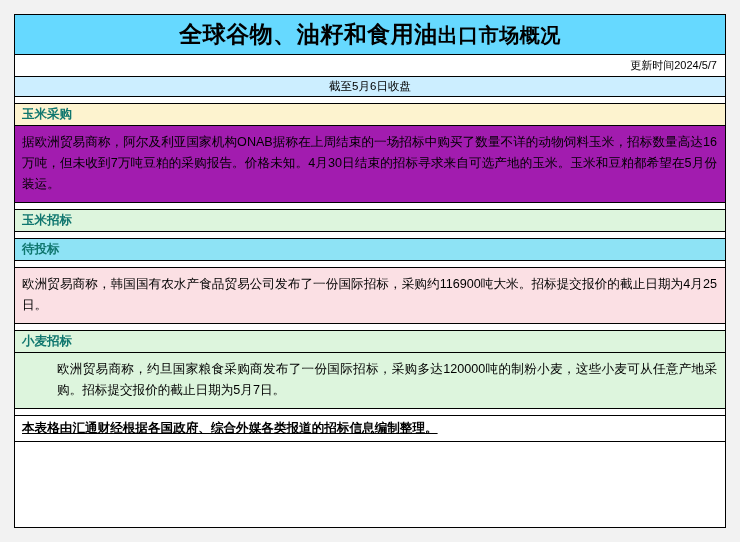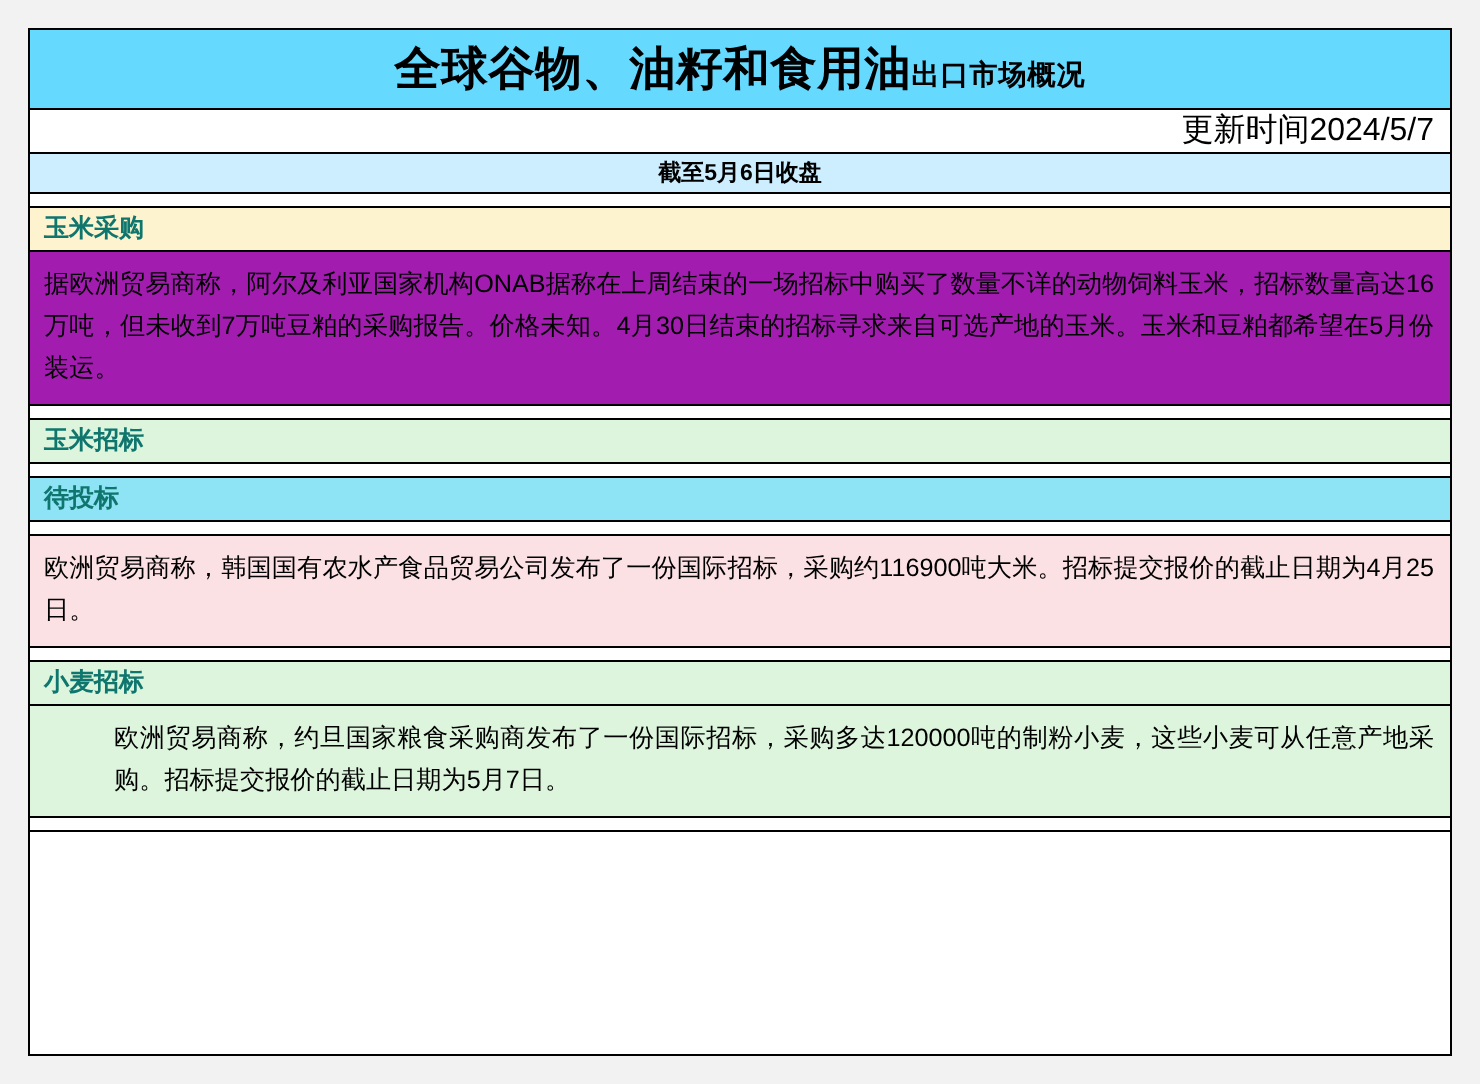--- a/index.html
+++ b/index.html
@@ -40,49 +40,49 @@
   }
   .title-text {
     font-family: "Liberation Serif", serif;
     font-weight: bold;
     font-size: 23px;
     letter-spacing: 0.5px;
     color: #000000;
     white-space: nowrap;
   }
   .title-text .small {
-    font-size: 14px;
+    font-size: 20px;
     text-align: right;
   }
 
   
   .update-row {
     background: #ffffff;
     height: 22px;
     display: flex;
     align-items: center;
     justify-content: flex-end;
     padding-right: 8px;
   }
   .update-text {
-    font-size: 16px;
+    font-size: 11px;
     color: #000000;
   }
 
   
   .close-row {
     background: #cceeff;
     height: 20px;
     display: flex;
     align-items: center;
     justify-content: center;
   }
   .close-text {
     font-size: 11.5px;
-    font-weight: bold;
+    font-weight: normal;
     color: #000000;
   }
 
   
   .spacer-row {
     background: #ffffff;
     height: 7px;
   }
 
   
@@ -189,16 +189,19 @@
 
   <div class="row head-row head-wheat">
     <div class="head-text">小麦招标</div>
   </div>
   <div class="row body-row body-wheat">
     <div class="body-text">欧洲贸易商称，约旦国家粮食采购商发布了一份国际招标，采购多达120000吨的制粉小麦，这些小麦可从任意产地采购。招标提交报价的截止日期为5月7日。</div>
   </div>
 
   <div class="row spacer-row"></div>
 
+  <div class="row footer-row">
+    <div class="footer-text">本表格由汇通财经根据各国政府、综合外媒各类报道的招标信息编制整理。</div>
+  </div>
 
   <div class="row tail" style="height:26px;"></div>
 
 </div>
 
 </body></html>

